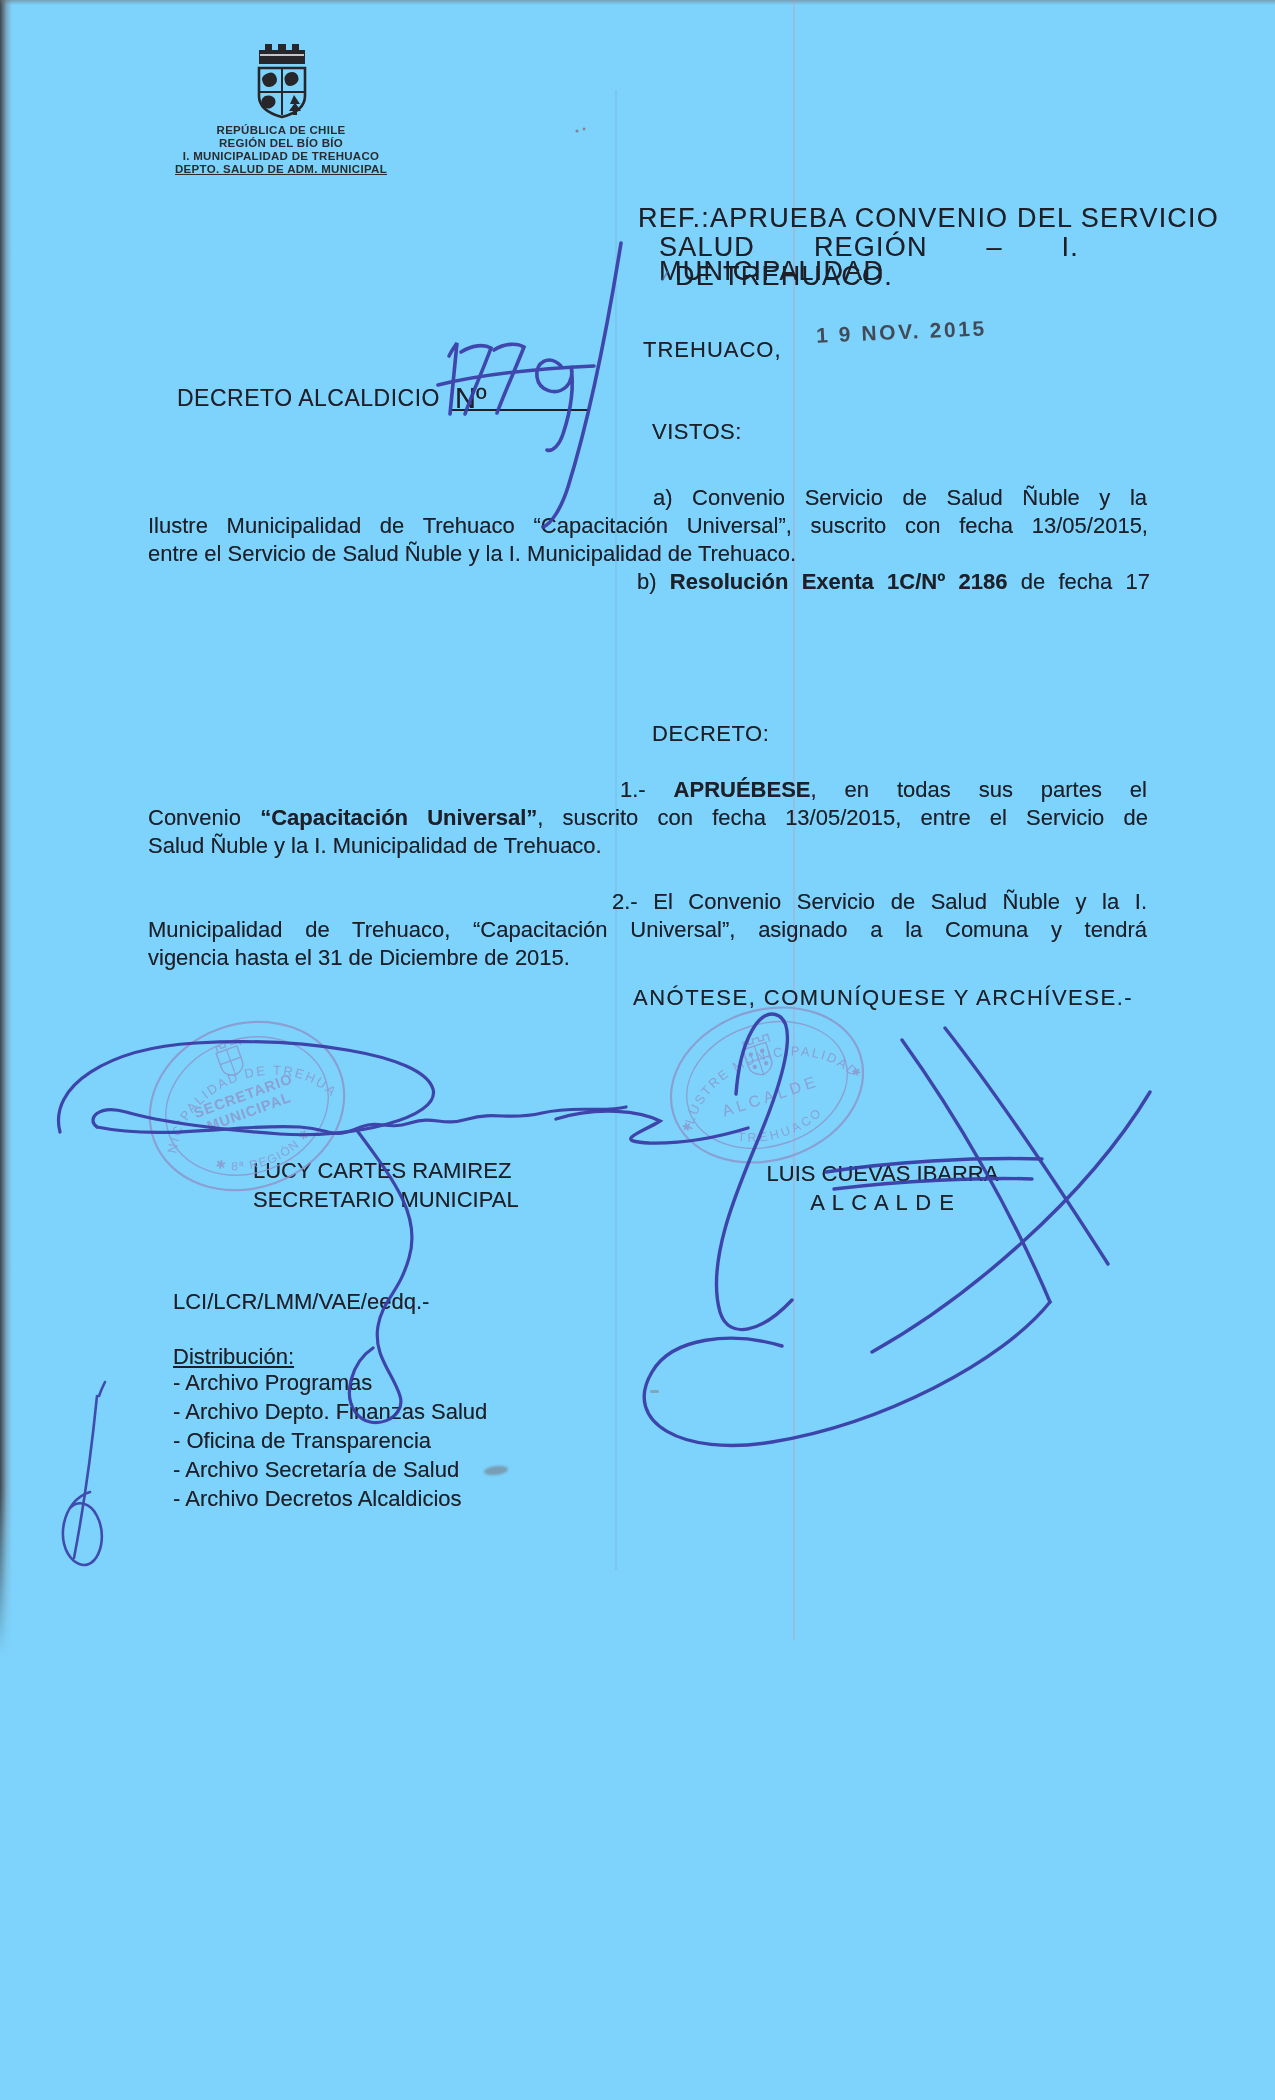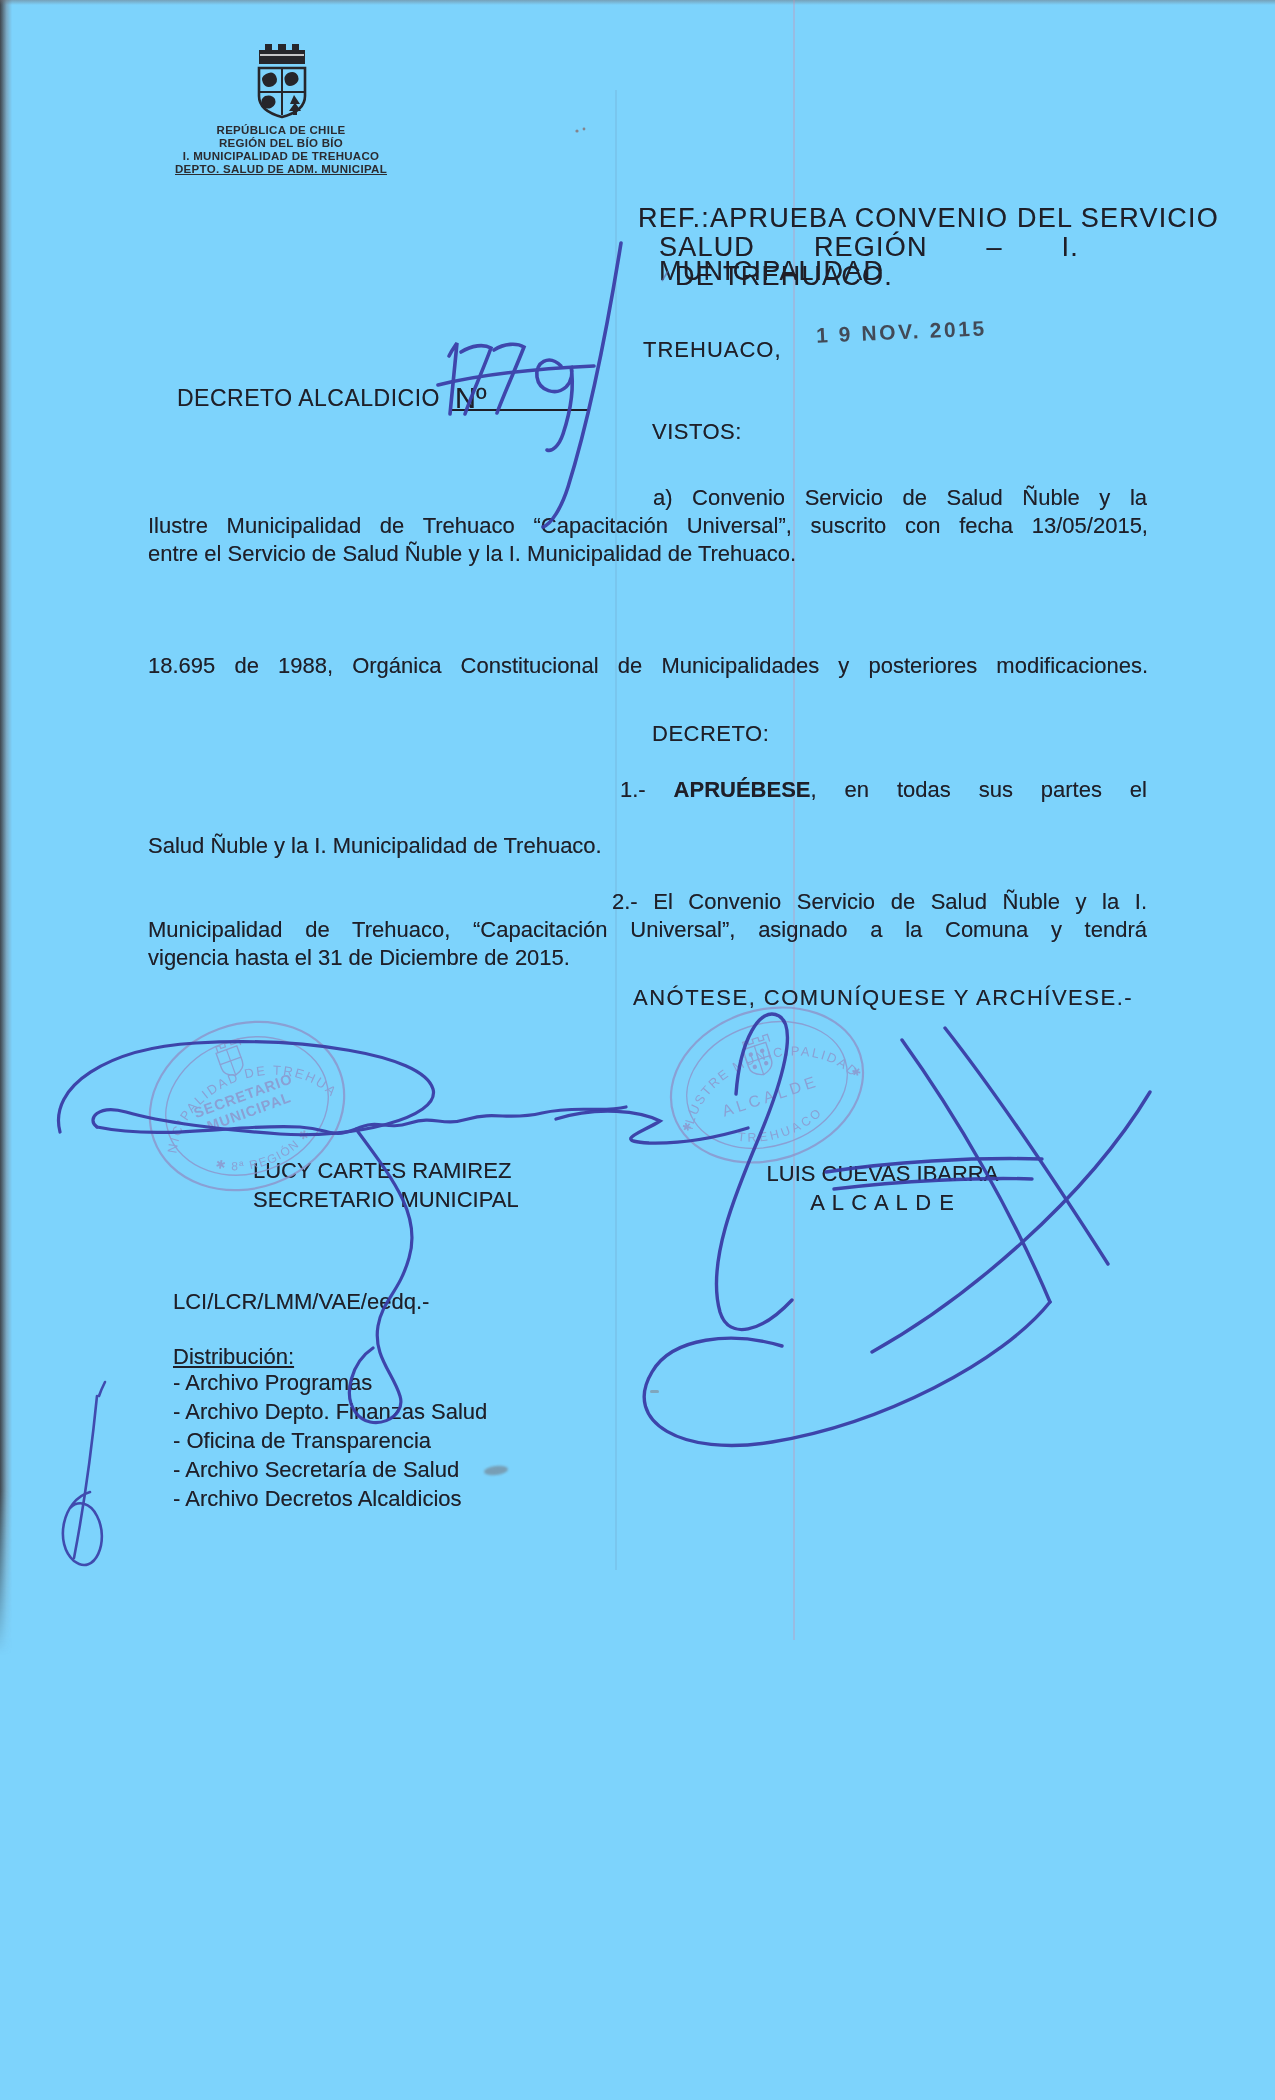--- a/index.html
+++ b/index.html
@@ -84,24 +84,25 @@
   <div class="abs date-stamp">1 9 NOV. 2015</div>
 
   <div class="ln" style="left:177px;top:386px;font-size:23px;letter-spacing:.5px;">DECRETO ALCALDICIO</div>
   <div class="ln" style="left:455px;top:386px;font-size:29px;">Nº</div>
   <div class="abs nr-underline"></div>
 
   <div class="ln heading" style="left:652px;top:420px;">VISTOS:</div>
   <div class="ln jl" style="left:653px;top:486px;width:494px;">a) Convenio Servicio de Salud Ñuble y la</div>
   <div class="ln jl" style="left:148px;top:514px;width:1000px;">Ilustre Municipalidad de Trehuaco “Capacitación Universal”, suscrito con fecha 13/05/2015,</div>
   <div class="ln" style="left:148px;top:542px;">entre el Servicio de Salud Ñuble y la I. Municipalidad de Trehuaco.</div>
-  <div class="ln jl" style="left:148px;top:654px;width:1000px;">18.695 de 1988, Orgánica Constitucional de Municipalidades y posteriores modificaciones.</div>
+  <div class="ln jl" style="left:637px;top:570px;width:513px;"><span>b) </span><span class="b">Resolución Exenta 1C/Nº 2186</span><span> de fecha 17</span></div>
 
   <div class="ln heading" style="left:652px;top:722px;">DECRETO:</div>
   <div class="ln jl" style="left:620px;top:778px;width:527px;"><span>1.- </span><span class="b">APRUÉBESE</span><span>, en todas sus partes el</span></div>
+  <div class="ln jl" style="left:148px;top:806px;width:1000px;"><span>Convenio </span><span class="b">“Capacitación Universal”</span><span>, suscrito con fecha 13/05/2015, entre el Servicio de</span></div>
   <div class="ln" style="left:148px;top:834px;">Salud Ñuble y la I. Municipalidad de Trehuaco.</div>
   <div class="ln jl" style="left:612px;top:890px;width:535px;">2.- El Convenio Servicio de Salud Ñuble y la I.</div>
   <div class="ln jl" style="left:148px;top:918px;width:999px;">Municipalidad de Trehuaco, “Capacitación Universal”, asignado a la Comuna y tendrá</div>
   <div class="ln" style="left:148px;top:946px;">vigencia hasta el 31 de Diciembre de 2015.</div>
 
   <div class="ln closing" style="left:633px;top:986px;">ANÓTESE, COMUNÍQUESE Y ARCHÍVESE.-</div>
 
   <div>
     <div class="sig-name" style="left:253px;top:1157px;width:232px;">LUCY CARTES RAMIREZ</div>
     <div class="sig-name" style="left:253px;top:1186px;width:232px;">SECRETARIO MUNICIPAL</div>

